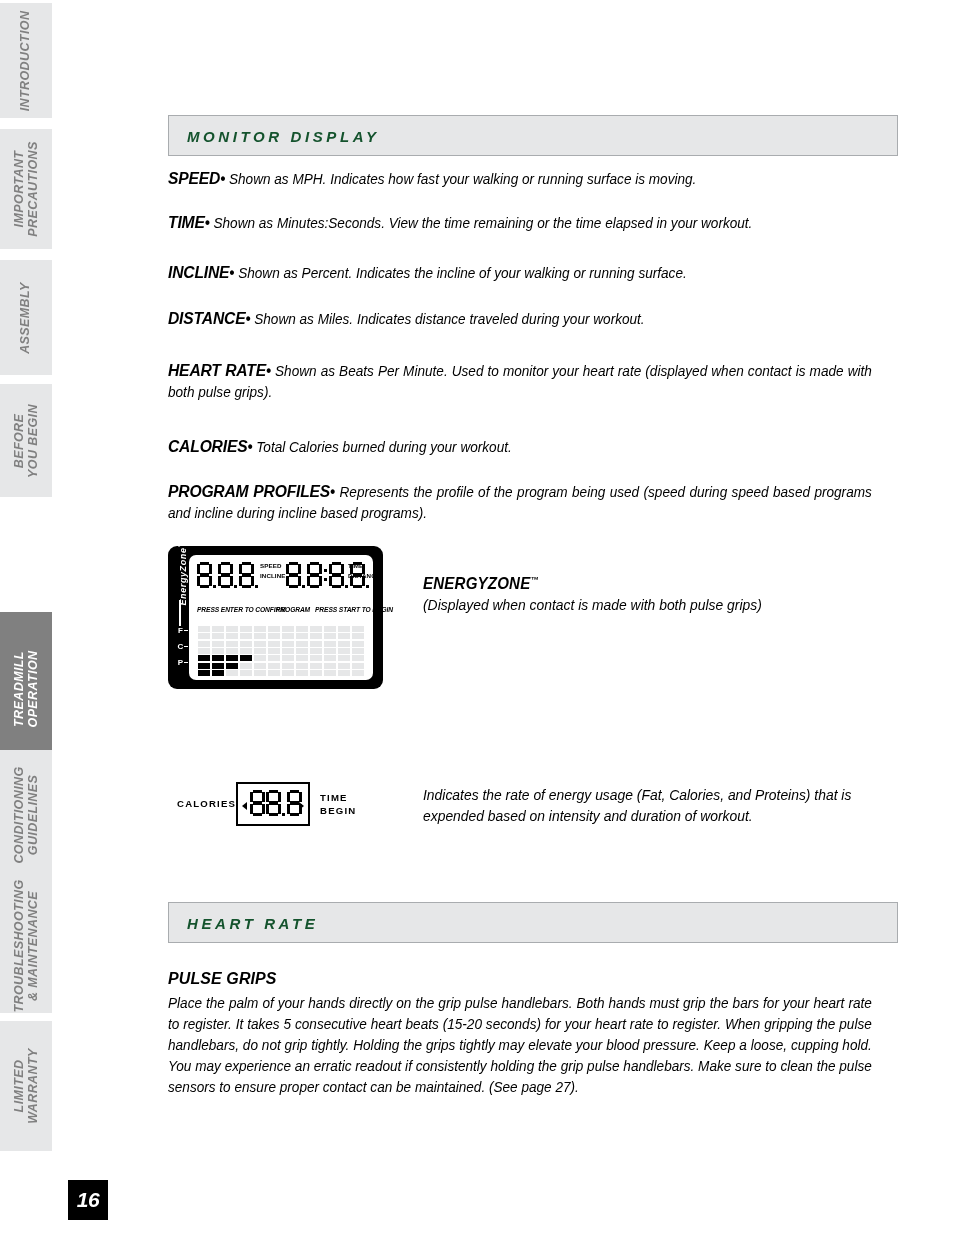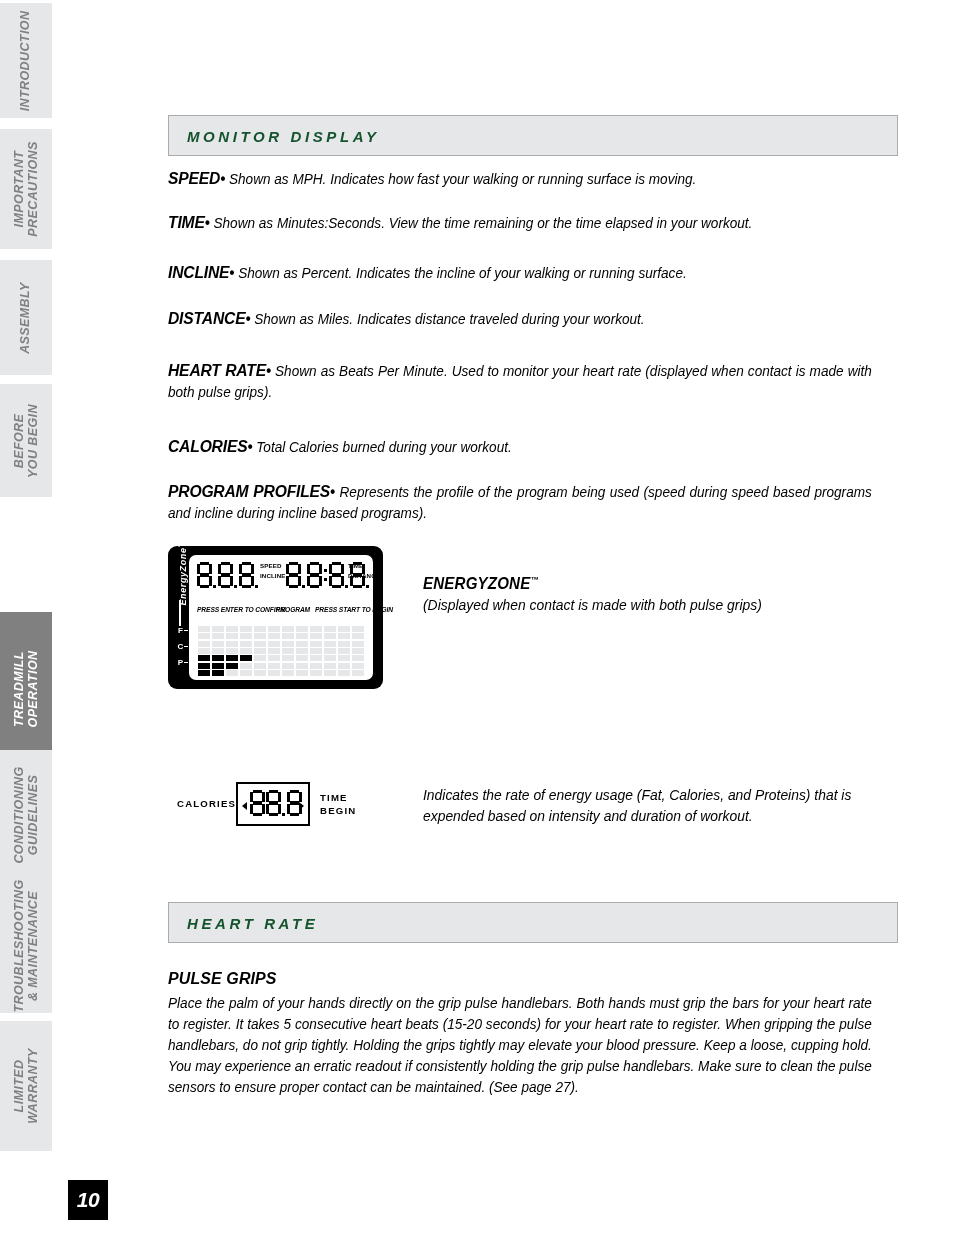--- a/index.html
+++ b/index.html
@@ -346,21 +346,21 @@
       <div class="tab-label">CONDITIONING<br>GUIDELINES</div>
     </div>
     <div class="tab" style="top: 878px; height: 135px;">
       <div class="tab-label">TROUBLESHOOTING<br>&amp; MAINTENANCE</div>
     </div>
     <div class="tab" style="top: 1021px; height: 130px;">
       <div class="tab-label">LIMITED<br>WARRANTY</div>
     </div>
   </div>
 
-<div id="page-badge">10</div>
+<div id="page-badge">16</div>
 
 <div id="content">
 
   <div class="section-bar" style="top:115px;">
     <span class="section-bar-text">MONITOR DISPLAY</span>
   </div>
 
   <div class="para nojust" style="top:168px;">
     <span class="term">SPEED</span><span class="bullet">•</span> <span>Shown as MPH. Indicates how fast your walking or running surface is moving.</span>
   </div>

